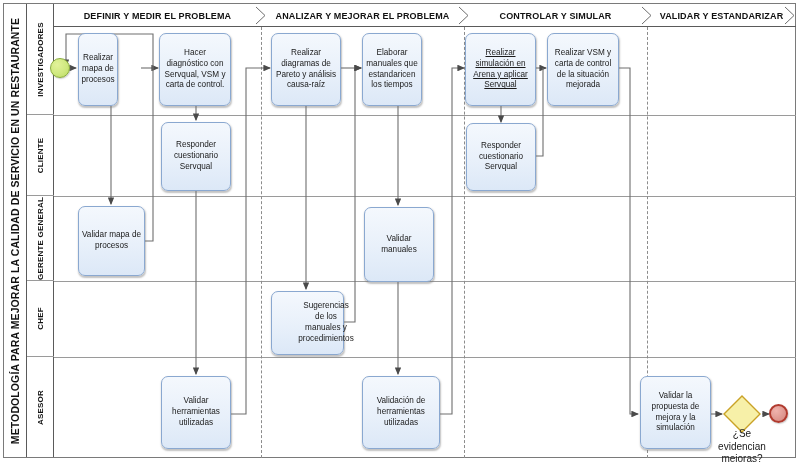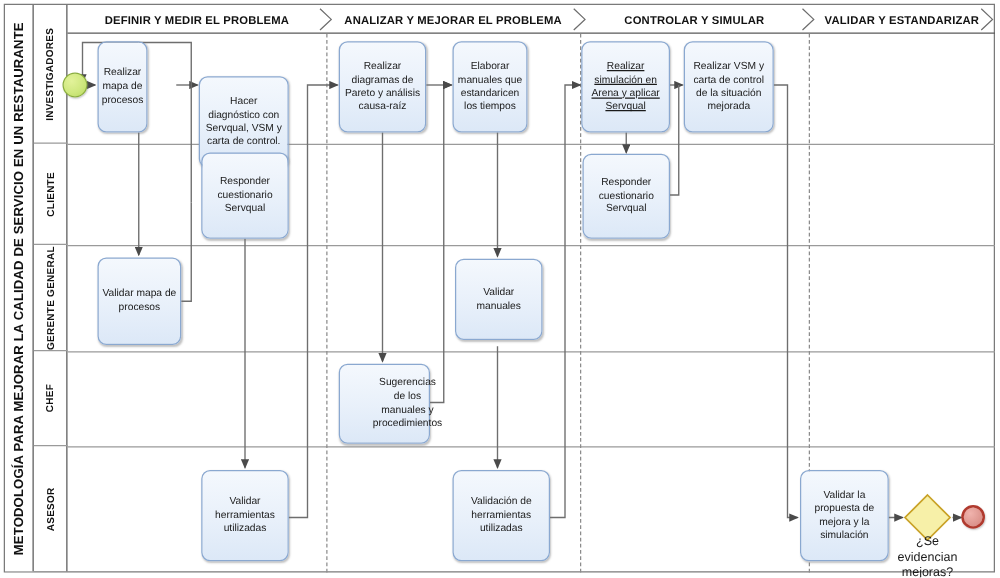--- a/index.html
+++ b/index.html
@@ -211,21 +211,21 @@
       <line x1="762" y1="414" x2="769" y2="414" marker-end="url(#ah)"></line>
     </g>
   </svg>
 
   <div class="start-node" style="left:50px;top:58px;"></div>
 
   <div class="task" style="left:78px;top:33px;width:40px;height:73px;">
     <span>Realizar mapa de procesos</span>
   </div>
 
-  <div class="task" style="left:159px;top:33px;width:72px;height:73px;margin-top:28px;">
+  <div class="task" style="left:159px;top:33px;width:72px;height:73px;">
     <span>Hacer diagnóstico con Servqual, VSM y carta de control.</span>
   </div>
 
   <div class="task" style="left:271px;top:33px;width:70px;height:73px;">
     <span>Realizar diagramas de Pareto y análisis causa-raíz</span>
   </div>
 
   <div class="task" style="left:362px;top:33px;width:60px;height:73px;">
     <span>Elaborar manuales que estandaricen los tiempos</span>
   </div>
@@ -243,21 +243,21 @@
   </div>
 
   <div class="task" style="left:466px;top:123px;width:70px;height:68px;">
     <span>Responder cuestionario Servqual</span>
   </div>
 
   <div class="task" style="left:78px;top:206px;width:67px;height:70px;">
     <span>Validar mapa de procesos</span>
   </div>
 
-  <div class="task" style="left:364px;top:207px;width:70px;height:65px;">
+  <div class="task" style="left:364px;top:207px;width:70px;height:75px;">
     <span>Validar manuales</span>
   </div>
 
   <div class="task" style="left:271px;top:291px;width:73px;height:64px;padding-left:40px;">
     <span>Sugerencias de los manuales y procedimientos</span>
   </div>
 
   <div class="task" style="left:161px;top:376px;width:70px;height:73px;">
     <span>Validar herramientas utilizadas</span>
   </div>

